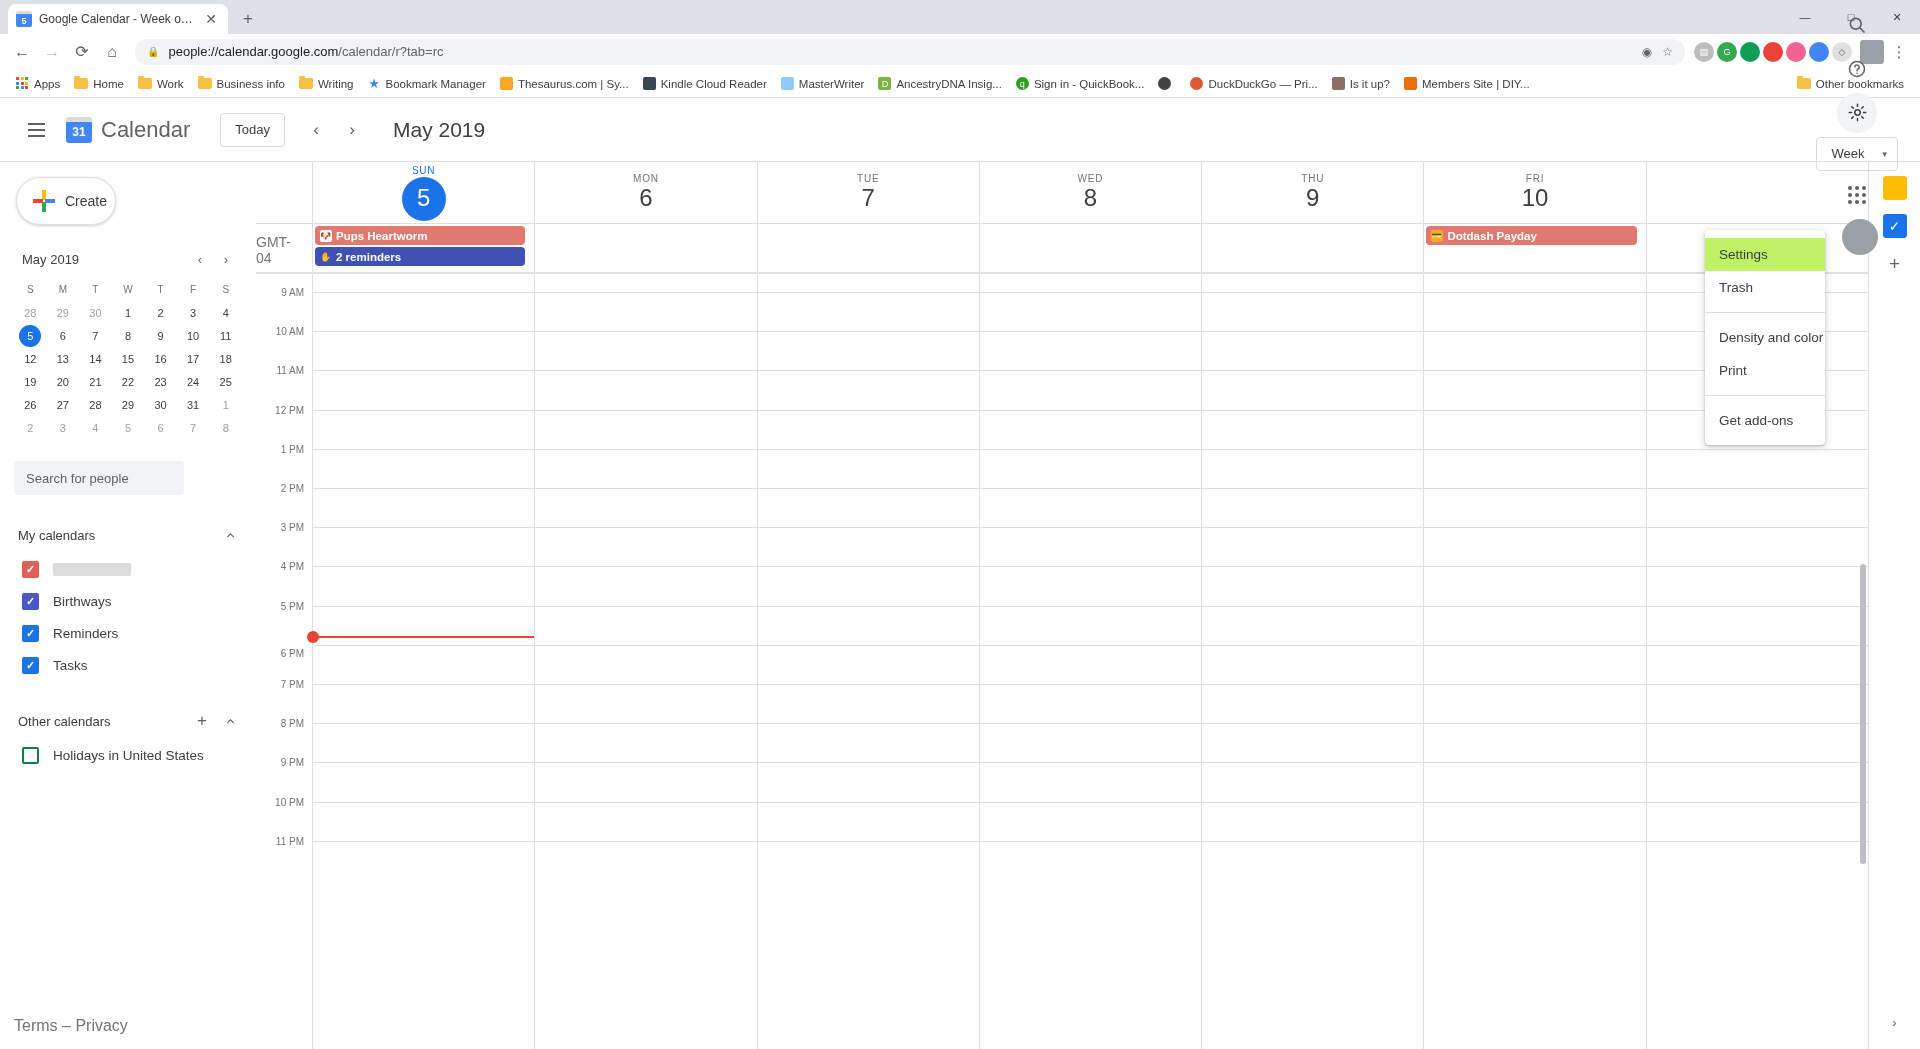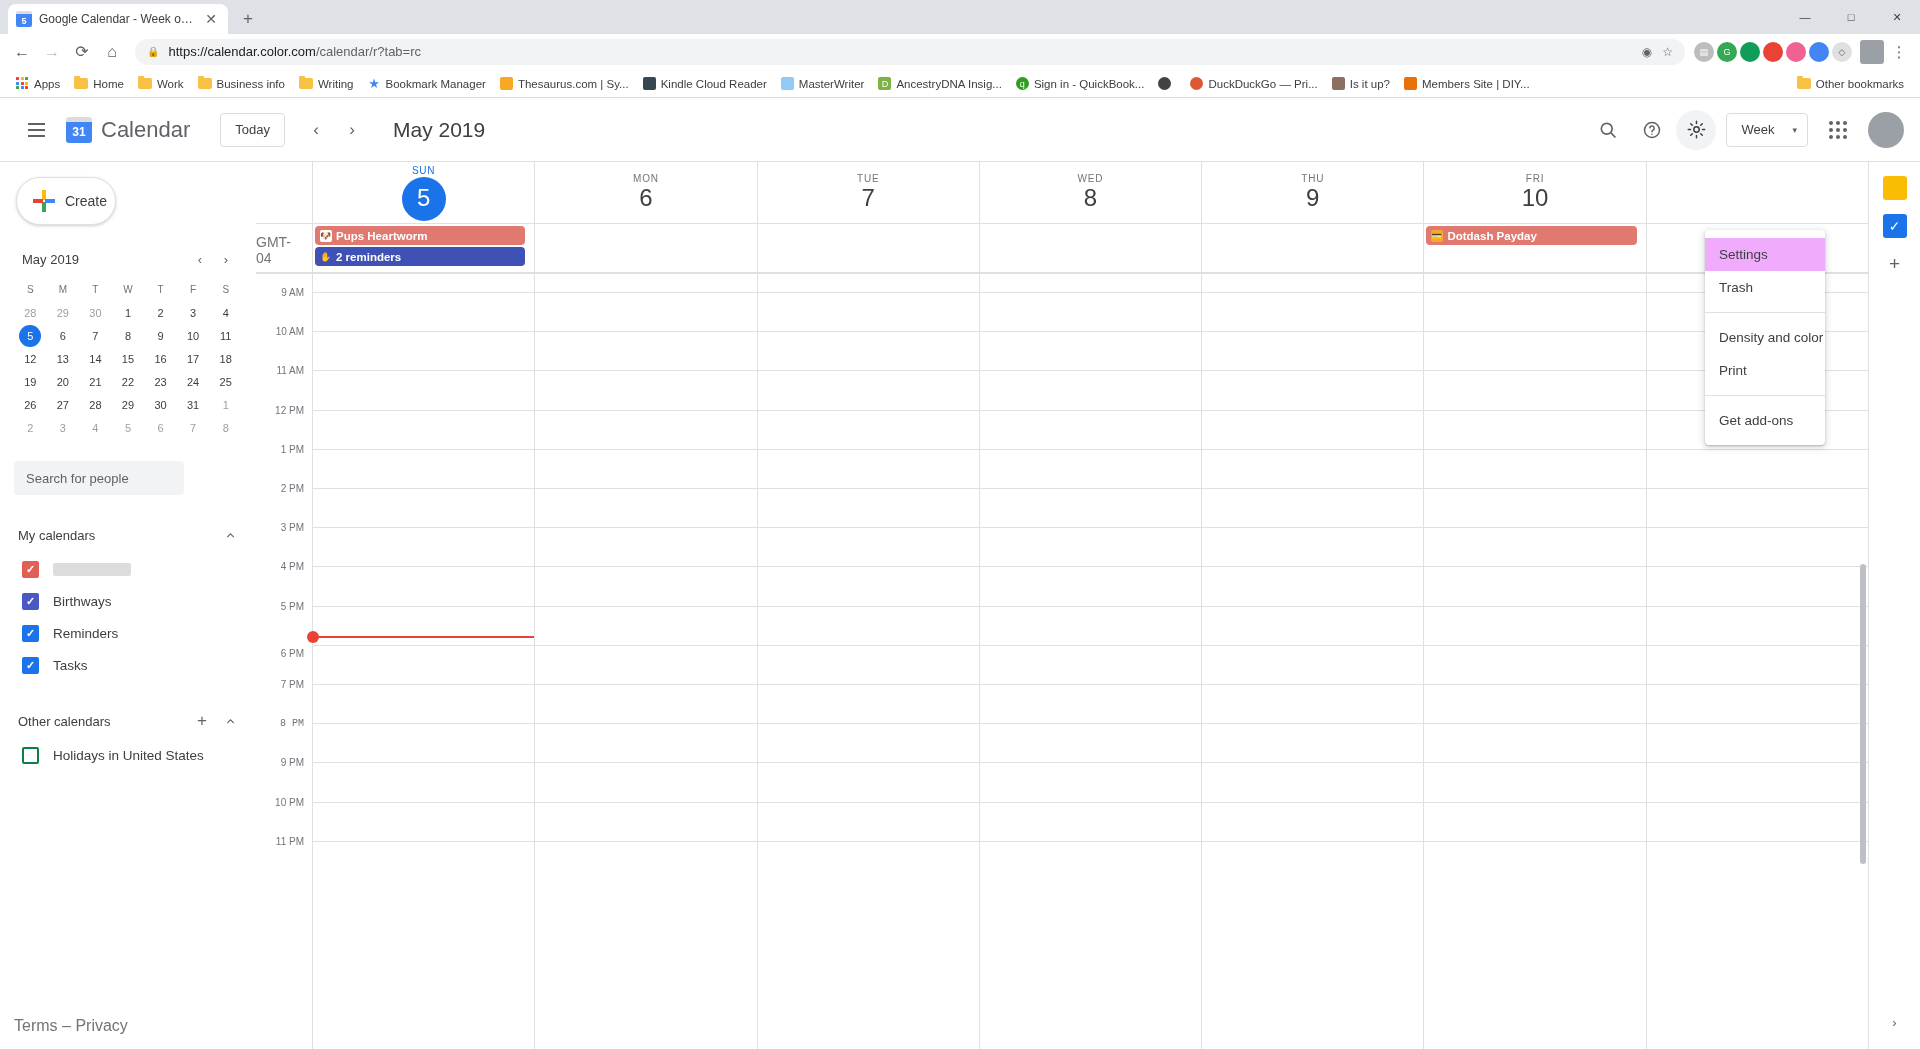--- a/index.html
+++ b/index.html
@@ -130,21 +130,21 @@
     background: #fff; font-size: 13px; color: #3c4043; margin-left: 24px;
     display: flex; align-items: center; cursor: pointer;
   }
   .arrow-btn {
     width: 34px; height: 34px; border-radius: 50%; display: flex;
     align-items: center; justify-content: center; color: #5f6368;
     cursor: pointer; font-size: 17px;
   }
   .nav-arrows { display: flex; margin-left: 8px; gap: 2px; }
   .period-title { font-size: 21px; color: #3c4043; margin-left: 18px; font-weight: 400; }
-  .hdr-right { margin-left: auto; display: flex; align-items: center; gap: 4px; }
+  .hdr-right { margin-left: auto; display: flex; align-items: center; gap: 4px; flex-direction: column; }
   .icon-btn {
     width: 40px; height: 40px; border-radius: 50%; display: flex;
     align-items: center; justify-content: center; color: #5f6368; cursor: pointer;
   }
   .icon-btn.active { background: #f1f3f4; }
   .view-select {
     height: 34px; padding: 0 10px 0 14px; border: 1px solid #dadce0; border-radius: 4px;
     font-size: 13px; color: #3c4043; display: flex; align-items: center;
     gap: 18px; margin: 0 6px; cursor: pointer;
   }
@@ -165,21 +165,21 @@
   
   .settings-menu {
     position: absolute; top: 132px; right: 95px; width: 120px;
     background: #fff; border-radius: 4px; padding: 8px 0; z-index: 50;
     box-shadow: 0 2px 6px 2px rgba(60,64,67,.15), 0 1px 2px rgba(60,64,67,.3);
   }
   .menu-item {
     height: 33px; display: flex; align-items: center; padding: 0 14px;
     font-size: 13.5px; color: #3c4043; cursor: pointer; white-space: nowrap;
   }
-  .menu-item.sel { background: #f0abfc; }
+  .menu-item.sel { background: #bef264; }
   .menu-sep { height: 1px; background: #e0e0e0; margin: 8px 0; }
 
   .body-area { flex: 1; display: flex; min-height: 0; }
 
   
   .sidebar {
     width: 256px; flex: none; padding: 0 0 0 0; display: flex;
     flex-direction: column; position: relative;
   }
   .create-btn {
@@ -361,21 +361,21 @@
     </div>
   </div>
 
   <div class="navbar">
     <div class="navbtn">←</div>
     <div class="navbtn dim">→</div>
     <div class="navbtn">⟳</div>
     <div class="navbtn">⌂</div>
     <div class="omnibox">
       <span style="font-size:10px">🔒</span>
-      <span class="url"><b>https://calendar.color.com</b><span>/calendar/r?tab=rc</span></span>
+      <span class="url"><b>people://calendar.google.com</b><span>/calendar/r?tab=rc</span></span>
       <span class="omni-right">
         <span style="color:#5f6368;font-size:12px">◉</span>
         <span style="color:#5f6368;font-size:12px">☆</span>
       </span>
     </div>
     <div class="ext-icons">
       <span class="ext" style="background:#bdbdbd">▤</span>
       <span class="ext" style="background:#34a853">G</span>
       <span class="ext" style="background:#0f9d58"></span>
       <span class="ext" style="background:#ea4335"></span>
@@ -814,21 +814,21 @@
               <div class="time-lbl" style="top: 57.2px;">10 AM</div>
               <div class="time-lbl" style="top: 96.4px;">11 AM</div>
               <div class="time-lbl" style="top: 135.6px;">12 PM</div>
               <div class="time-lbl" style="top: 174.8px;">1 PM</div>
               <div class="time-lbl" style="top: 214px;">2 PM</div>
               <div class="time-lbl" style="top: 253.2px;">3 PM</div>
               <div class="time-lbl" style="top: 292.4px;">4 PM</div>
               <div class="time-lbl" style="top: 331.6px;">5 PM</div>
               <div class="time-lbl" style="top: 379px;">6 PM</div>
               <div class="time-lbl" style="top: 410px;">7 PM</div>
-              <div class="time-lbl" style="top: 449.2px; font-family: Liberation Mono, monospace;">8 PM</div>
+              <div class="time-lbl" style="top: 449.2px;">8 PM</div>
               <div class="time-lbl" style="top: 488.4px;">9 PM</div>
               <div class="time-lbl" style="top: 527.6px;">10 PM</div>
               <div class="time-lbl" style="top: 566.8px;">11 PM</div>
             </div>
           <div class="grid-cols" id="grid-cols">
             <div class="gcol"></div>
             <div class="gcol"></div>
             <div class="gcol"></div>
             <div class="gcol"></div>
             <div class="gcol"></div>

